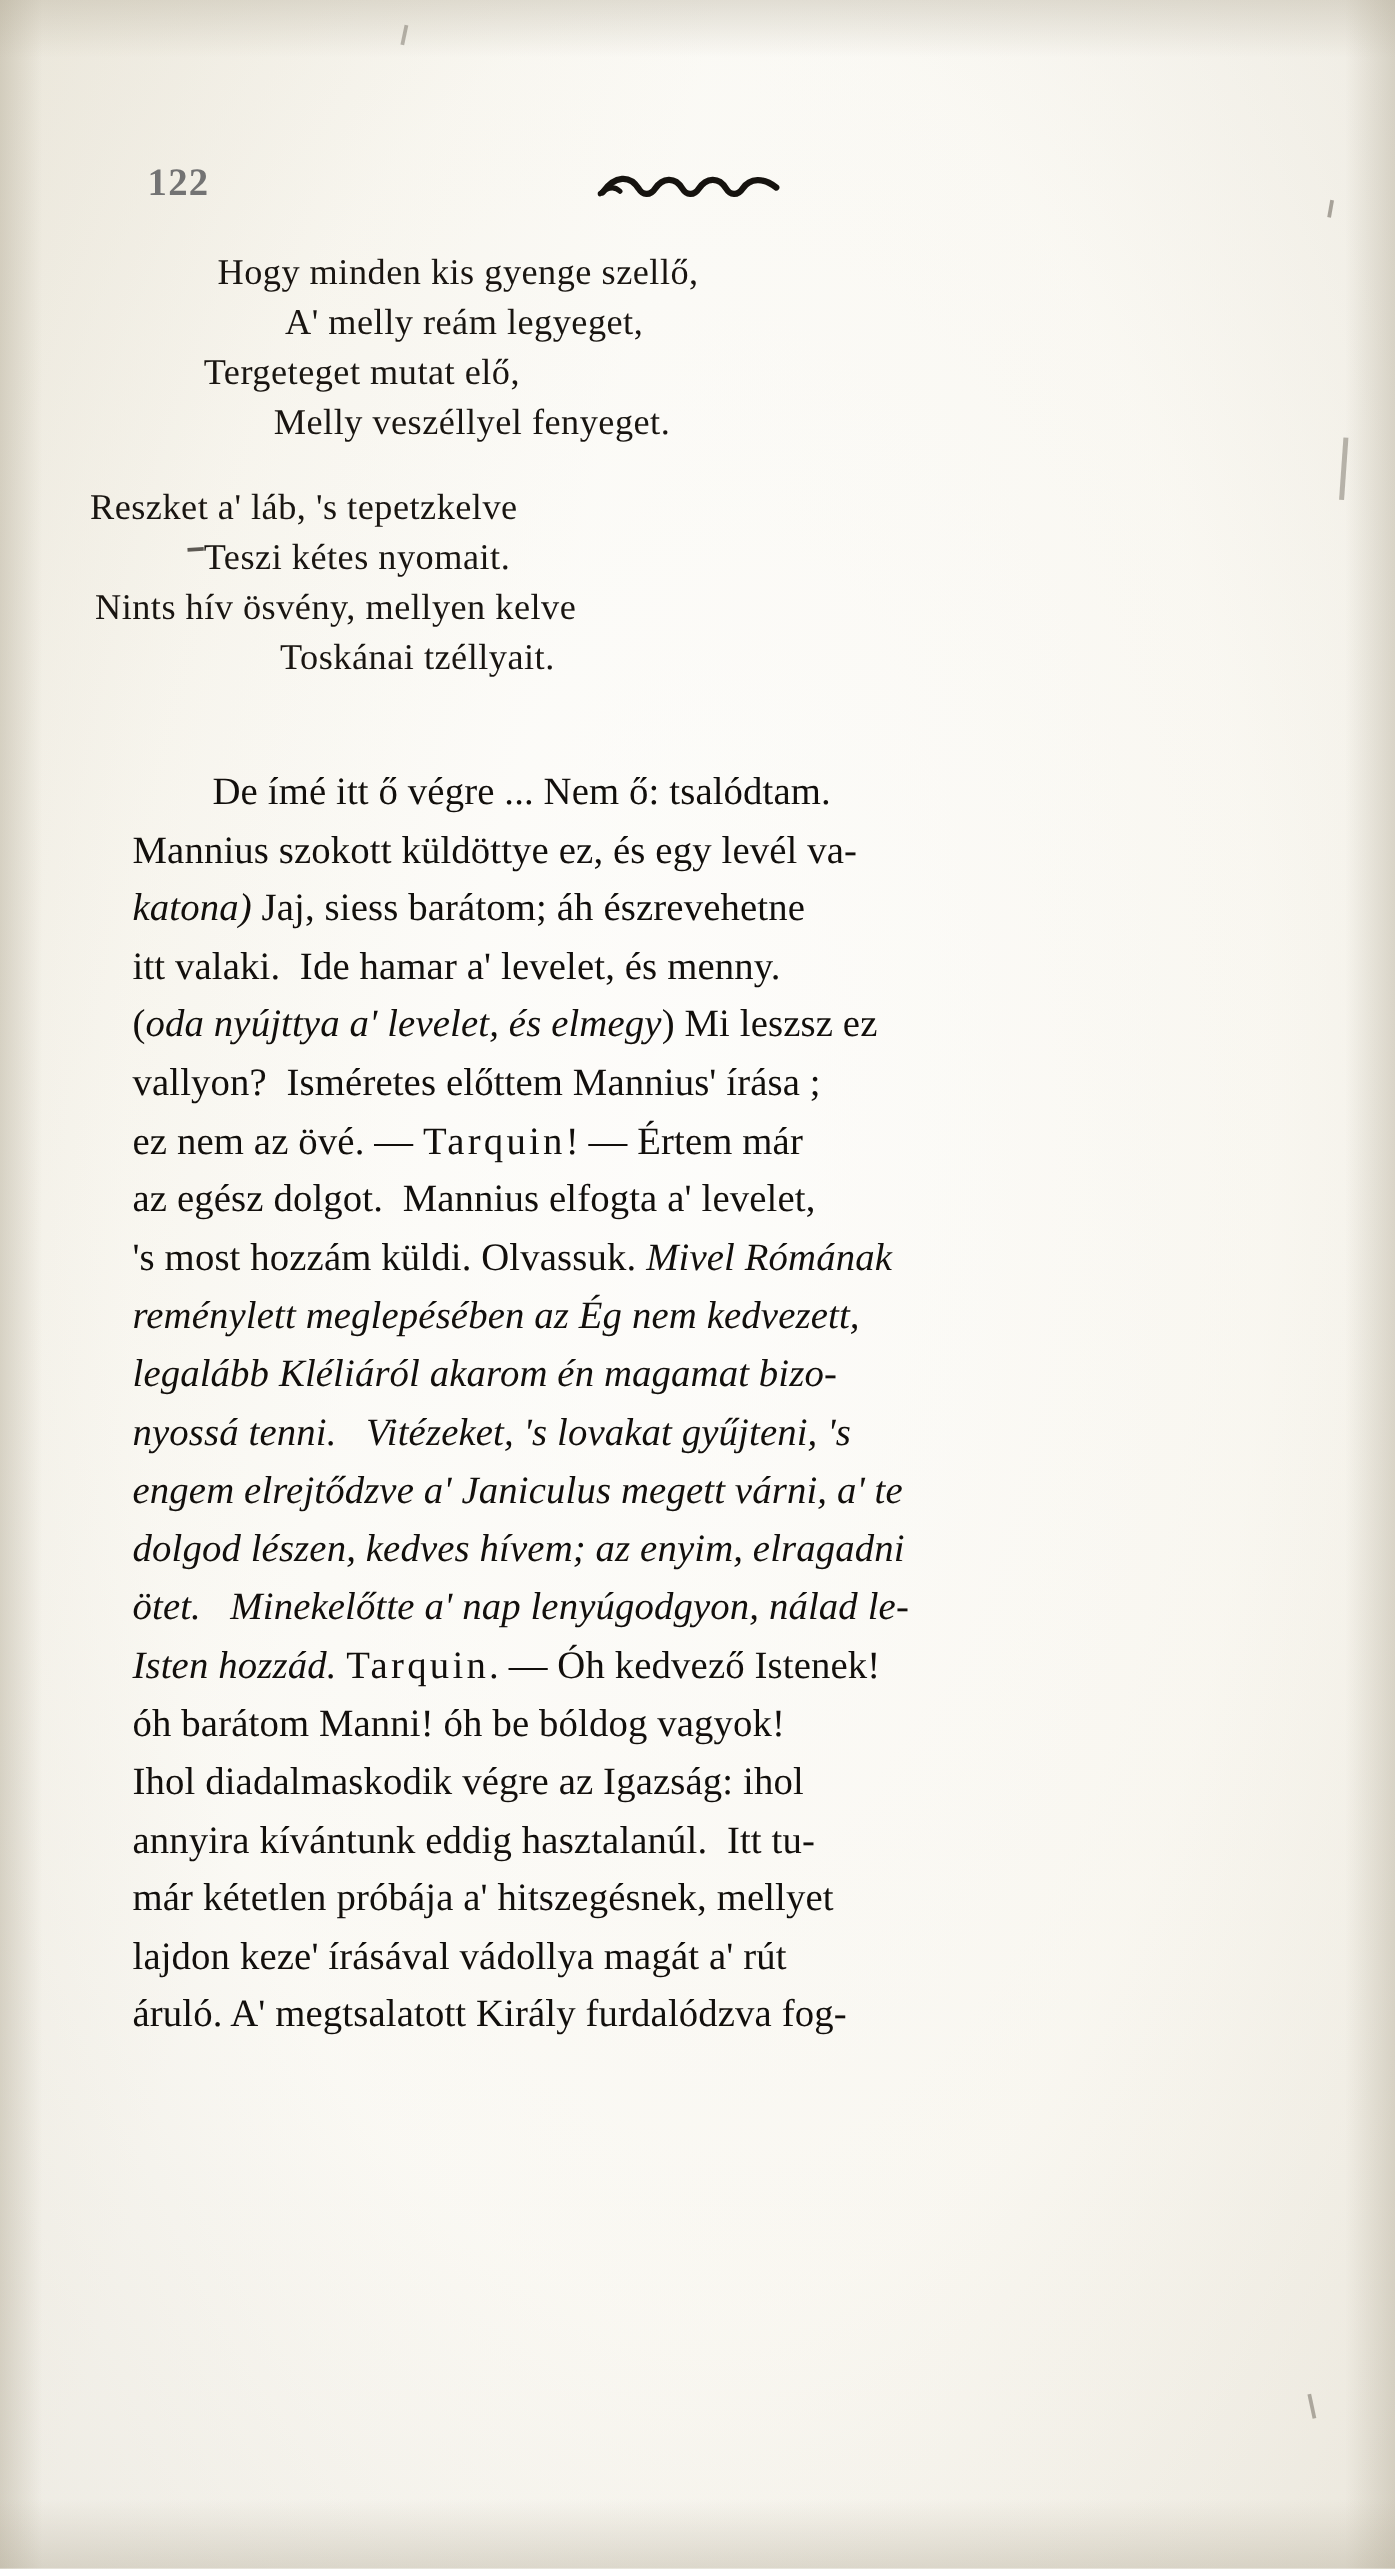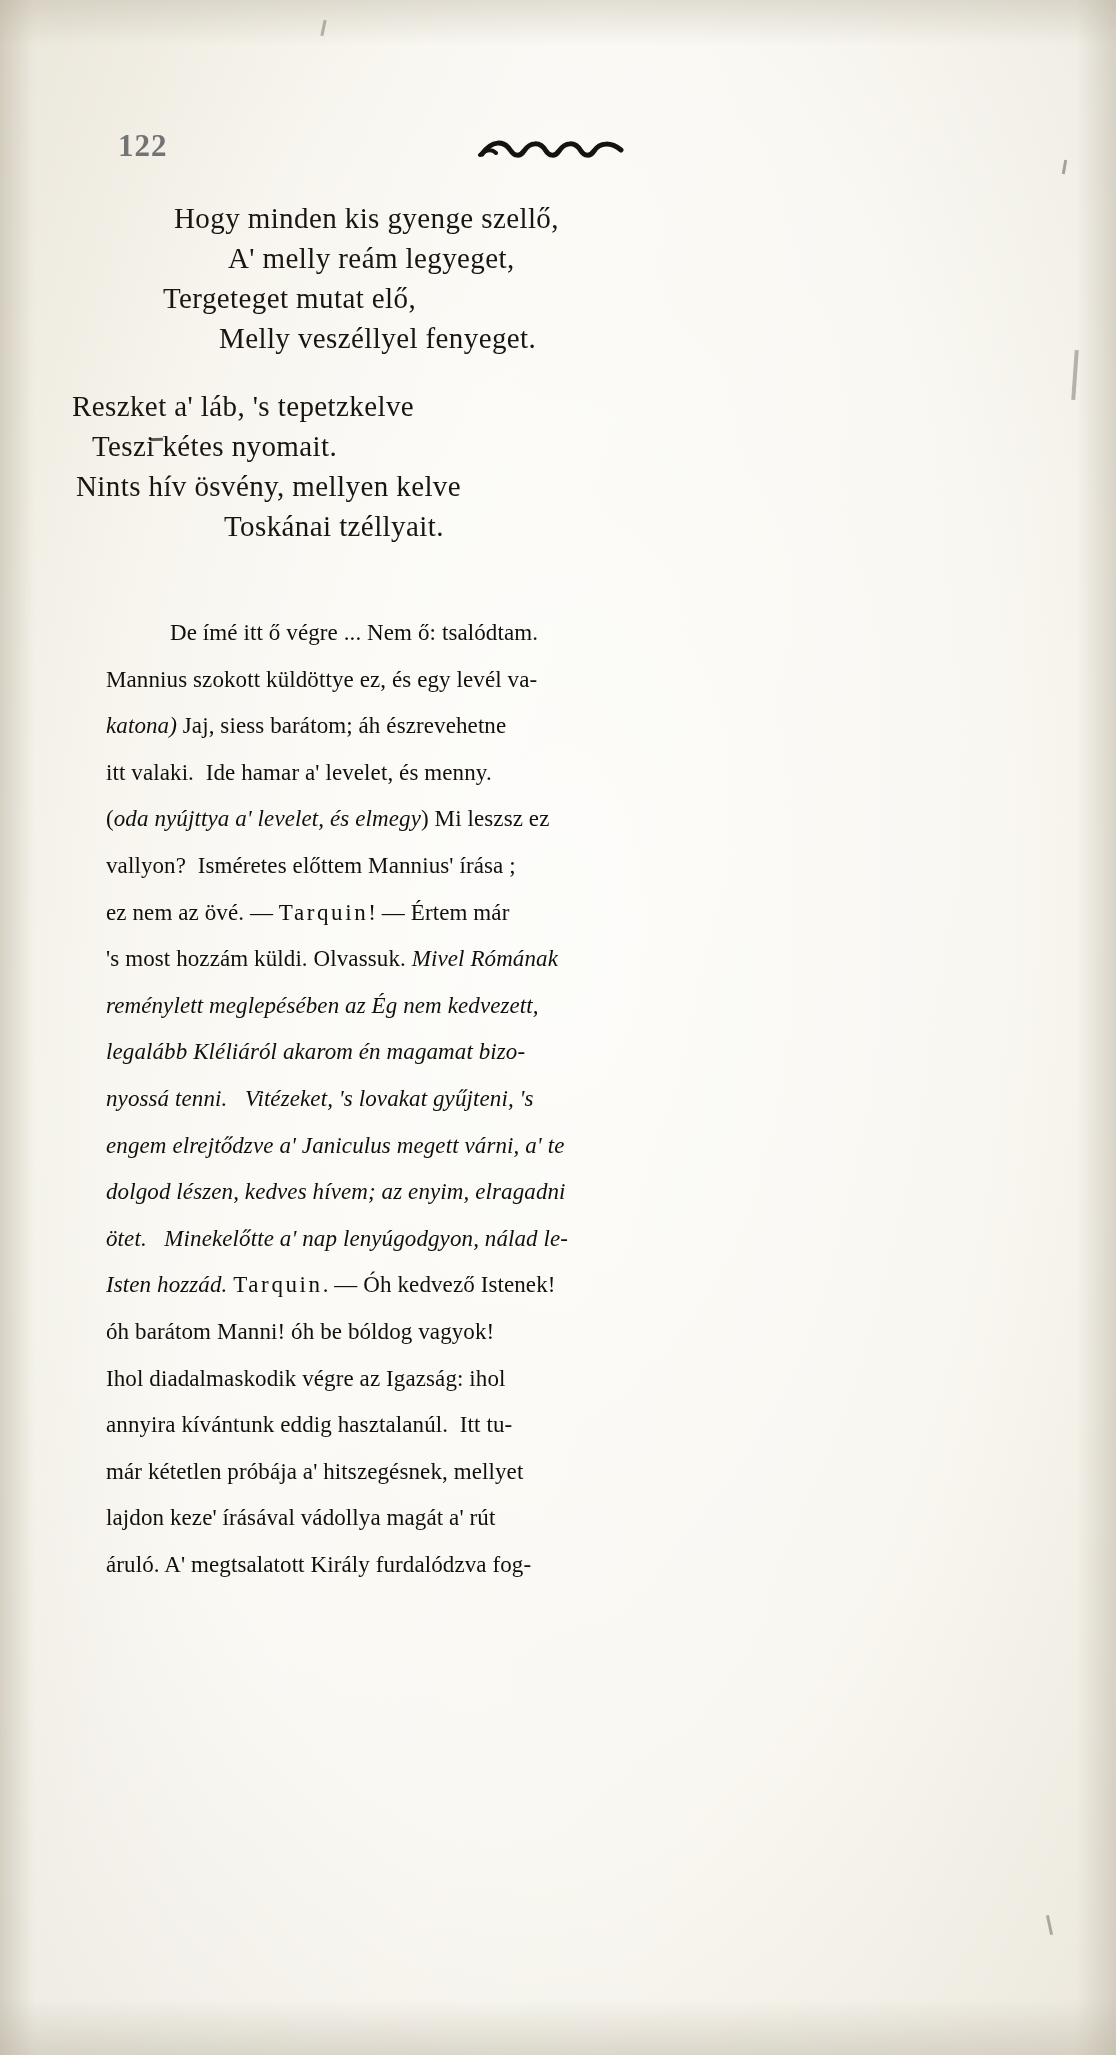--- a/index.html
+++ b/index.html
@@ -88,21 +88,21 @@
     color: #191511;
   }
   .verse .vline { display: block; white-space: pre; }
   .verse-stanza-1 .vline:nth-child(1) { padding-left: 174px; }
   .verse-stanza-1 .vline:nth-child(2) { padding-left: 228px; }
   .verse-stanza-1 .vline:nth-child(3) { padding-left: 163px; }
   .verse-stanza-1 .vline:nth-child(4) { padding-left: 219px; }
 
   .verse-stanza-2 { margin-top: 28px; }
   .verse-stanza-2 .vline:nth-child(1) { padding-left: 72px; }
-  .verse-stanza-2 .vline:nth-child(2) { padding-left: 92px; }
+  .verse-stanza-2 .vline:nth-child(2) { padding-left: 116px; margin-left: 47px; }
   .verse-stanza-2 .vline:nth-child(3) { padding-left: 76px; }
   .verse-stanza-2 .vline:nth-child(4) { padding-left: 224px; }
 
   
   .margin-tick {
     position: absolute;
     left: 150px;
     top: 438px;
     width: 13px;
     height: 3px;
@@ -139,21 +139,21 @@
     background: #6b6458; opacity: .45;
     transform: rotate(12deg);
   }
 
   
   .prose {
     position: absolute;
     left: 106px;
     top: 610px;
     width: 906px;
-    font-size: 23px;
+    font-size: 31px;
     line-height: 46.6px;
     letter-spacing: 0.1px;
     color: #120f0c;
   }
   .prose .pline {
     display: block;
     white-space: pre;
   }
   .prose .pline.indent { padding-left: 64px; }
   .ital { font-style: italic; }
@@ -201,20 +201,21 @@
   </div>
 
   <div class="prose" id="prose-block">
       <span class="pline indent"><span>De ímé itt ő végre ... Nem ő: tsalódtam.</span></span>
       <span class="pline"><span>Mannius szokott küldöttye ez, és egy levél va-</span></span>
       <span class="pline"><span class="ital">katona)</span><span> Jaj, siess barátom; áh észrevehetne</span></span>
       <span class="pline"><span>itt valaki.  Ide hamar a' levelet, és menny.</span></span>
       <span class="pline"><span>(</span><span class="ital">oda nyújttya a' levelet, és elmegy</span><span>) Mi leszsz ez</span></span>
       <span class="pline"><span>vallyon?  Isméretes előttem Mannius' írása ;</span></span>
       <span class="pline"><span>ez nem az övé. — </span><span class="spaced">Tarquin</span><span>! — Értem már</span></span>
+      <span class="pline"><span>az egész dolgot.  Mannius elfogta a' levelet,</span></span>
       <span class="pline"><span>'s most hozzám küldi. Olvassuk. </span><span class="ital">Mivel Rómának</span></span>
       <span class="pline"><span class="ital">reménylett meglepésében az Ég nem kedvezett,</span></span>
       <span class="pline"><span class="ital">legalább Kléliáról akarom én magamat bizo-</span></span>
       <span class="pline"><span class="ital">nyossá tenni.   Vitézeket, 's lovakat gyűjteni, 's</span></span>
       <span class="pline"><span class="ital">engem elrejtődzve a' Janiculus megett várni, a' te</span></span>
       <span class="pline"><span class="ital">dolgod lészen, kedves hívem; az enyim, elragadni</span></span>
       <span class="pline"><span class="ital">ötet.   Minekelőtte a' nap lenyúgodgyon, nálad le-</span></span>
       <span class="pline"><span class="ital">Isten hozzád. </span><span class="spaced">Tarquin</span><span>. — Óh kedvező Istenek!</span></span>
       <span class="pline"><span>óh barátom Manni! óh be bóldog vagyok!</span></span>
       <span class="pline"><span>Ihol diadalmaskodik végre az Igazság: ihol</span></span>

